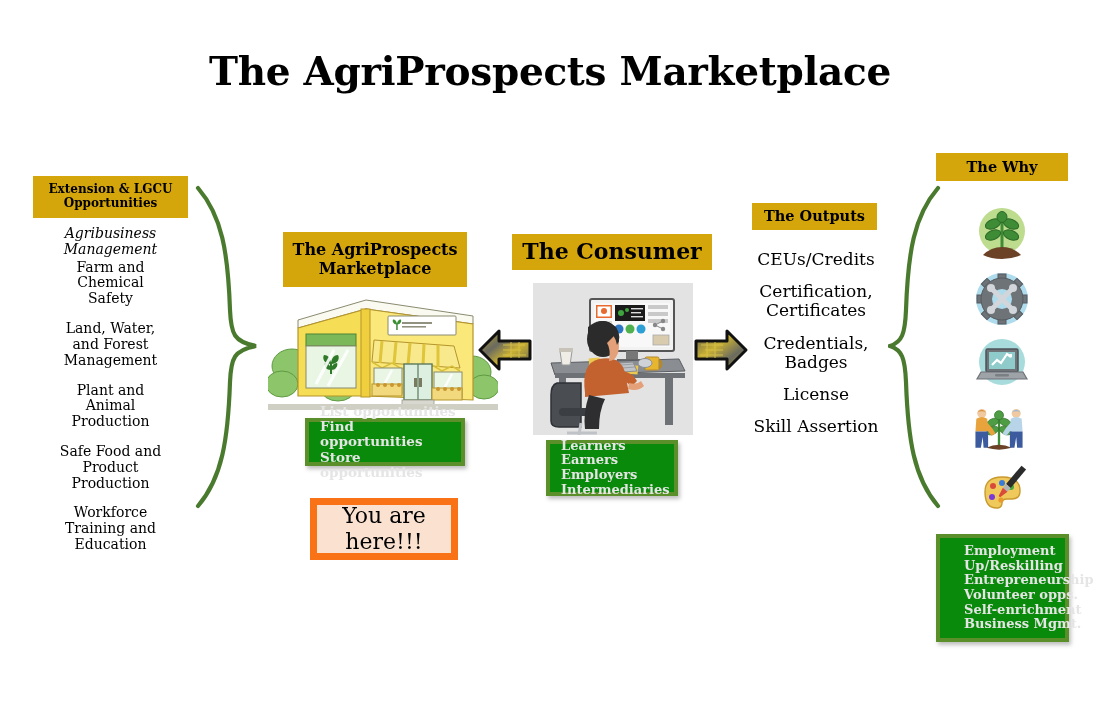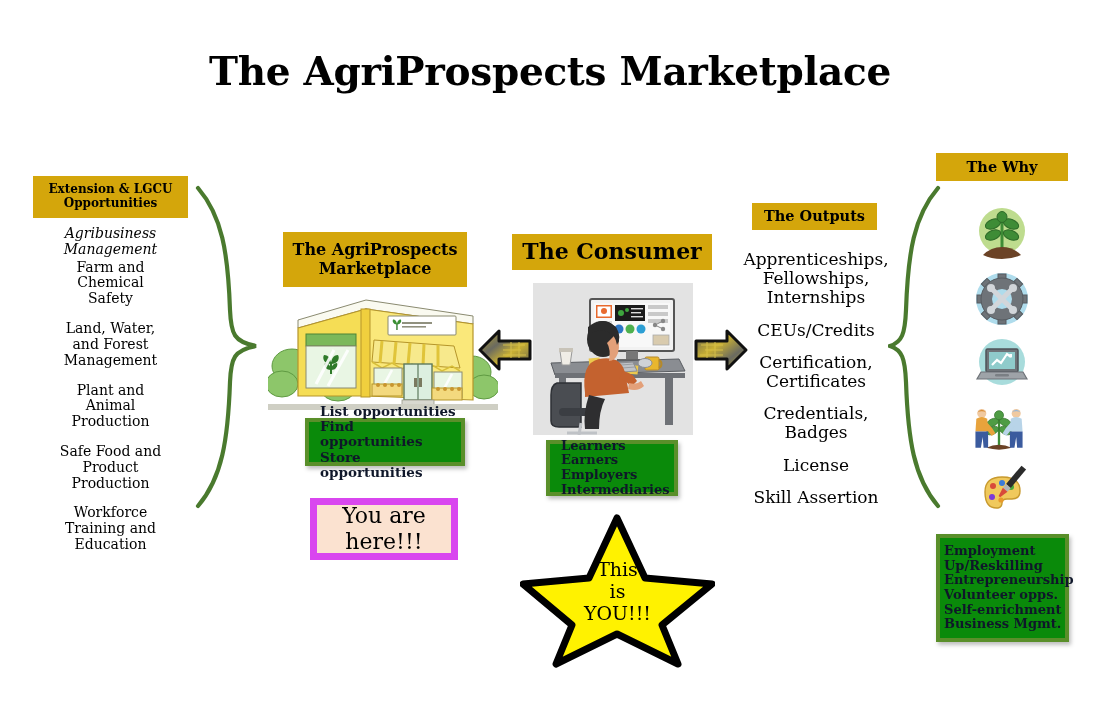--- a/index.html
+++ b/index.html
@@ -59,35 +59,35 @@
     color: #000;
     text-align: center;
     line-height: 1.13;
   }
   .col-list .entry { white-space: pre-line; }
 
   
   .green-box {
     background: #0a8a0a;
     border: 4px solid #5a8f2a;
-    color: #0f172a;
+    color: #e5e5e5;
     font-family: "DejaVu Serif", serif;
     font-weight: 700;
     line-height: 1.12;
     white-space: pre-line;
     box-sizing: border-box;
     display: flex;
     align-items: center;
     box-shadow: 2px 3px 4px rgba(0,0,0,0.25);
   }
 
   
   #you-are-here {
     background: #fbe2d0;
-    border: 7px solid #d946ef;
+    border: 7px solid #f97316;
     color: #000;
     font-family: "DejaVu Serif", serif;
     font-size: 22px;
     font-weight: 400;
     text-align: center;
     line-height: 1.18;
     white-space: pre-line;
     box-sizing: border-box;
     display: flex;
     align-items: center;
@@ -369,35 +369,24 @@
     <path d="M55 44 q14 -12 28 0 q6 10 1 18 q-2 -12 -12 -14 q-12 -2 -17 6 z" fill="#2B2B2B"></path>
 
     <path d="M56 112 q-6 18 -4 34 l14 0 q0 -18 6 -30 z" fill="#2E2E30"></path>
   </svg>
 
   <div class="abs green-box" style="left:546px; top:440px; width:132px; height:56px; font-size:13px; padding-left:11px;">Learners
 Earners
 Employers
 Intermediaries</div>
 
-  <div class="abs" id="star-wrap">
-    <svg width="195" height="160" viewBox="0 0 195 160">
-      <polygon points="97,6 125,66 192,72 142,113 158,152 97,122 36,152 52,113 3,72 69,66" fill="#FFF200" stroke="#000" stroke-width="7" stroke-linejoin="round"></polygon>
-    </svg>
-    <div id="star-text">This
-is
-YOU!!!</div>
-  </div>
 
   <div class="abs gold-chip" style="left:752px; top:203px; width:125px; height:27px; font-size:14.5px;">The Outputs</div>
 
   <div class="abs col-list" style="left:727px; top:250px; width:178px; font-size:17px;">
-    <div class="entry" style="margin-bottom:13px;">Apprenticeships,
-Fellowships,
-Internships</div>
     <div class="entry" style="margin-bottom:13px;">CEUs/Credits</div>
     <div class="entry" style="margin-bottom:13px;">Certification,
 Certificates</div>
     <div class="entry" style="margin-bottom:13px;">Credentials,
 Badges</div>
     <div class="entry" style="margin-bottom:13px;">License</div>
     <div class="entry" style="margin-bottom:0;">Skill Assertion</div>
   </div>
 
   <svg class="abs" style="left:888px; top:182px;" width="60" height="330" viewBox="0 0 60 330">
@@ -491,20 +480,20 @@
     <circle cx="19" cy="35" r="3" fill="#7B3AD8"></circle>
     <circle cx="28" cy="38" r="2.6" fill="#E89A2A"></circle>
 
     <g transform="rotate(40 40 20)">
       <rect x="36" y="2" width="6" height="24" fill="#2B2B2B"></rect>
       <rect x="36" y="26" width="6" height="5" fill="#B0B4B8"></rect>
       <polygon points="36,31 42,31 40,40 38,40" fill="#D84A3A"></polygon>
     </g>
   </svg>
 
-  <div class="abs green-box" style="left:936px; top:534px; width:133px; height:108px; font-size:13px; padding-left:4px;">Employment
+  <div class="abs green-box" style="left:936px; top:534px; width:133px; height:108px; font-size:13px; padding-left:24px;">Employment
 Up/Reskilling
 Entrepreneurship
 Volunteer opps.
 Self-enrichment
 Business Mgmt.</div>
 
 </div>
 
 </body></html>

